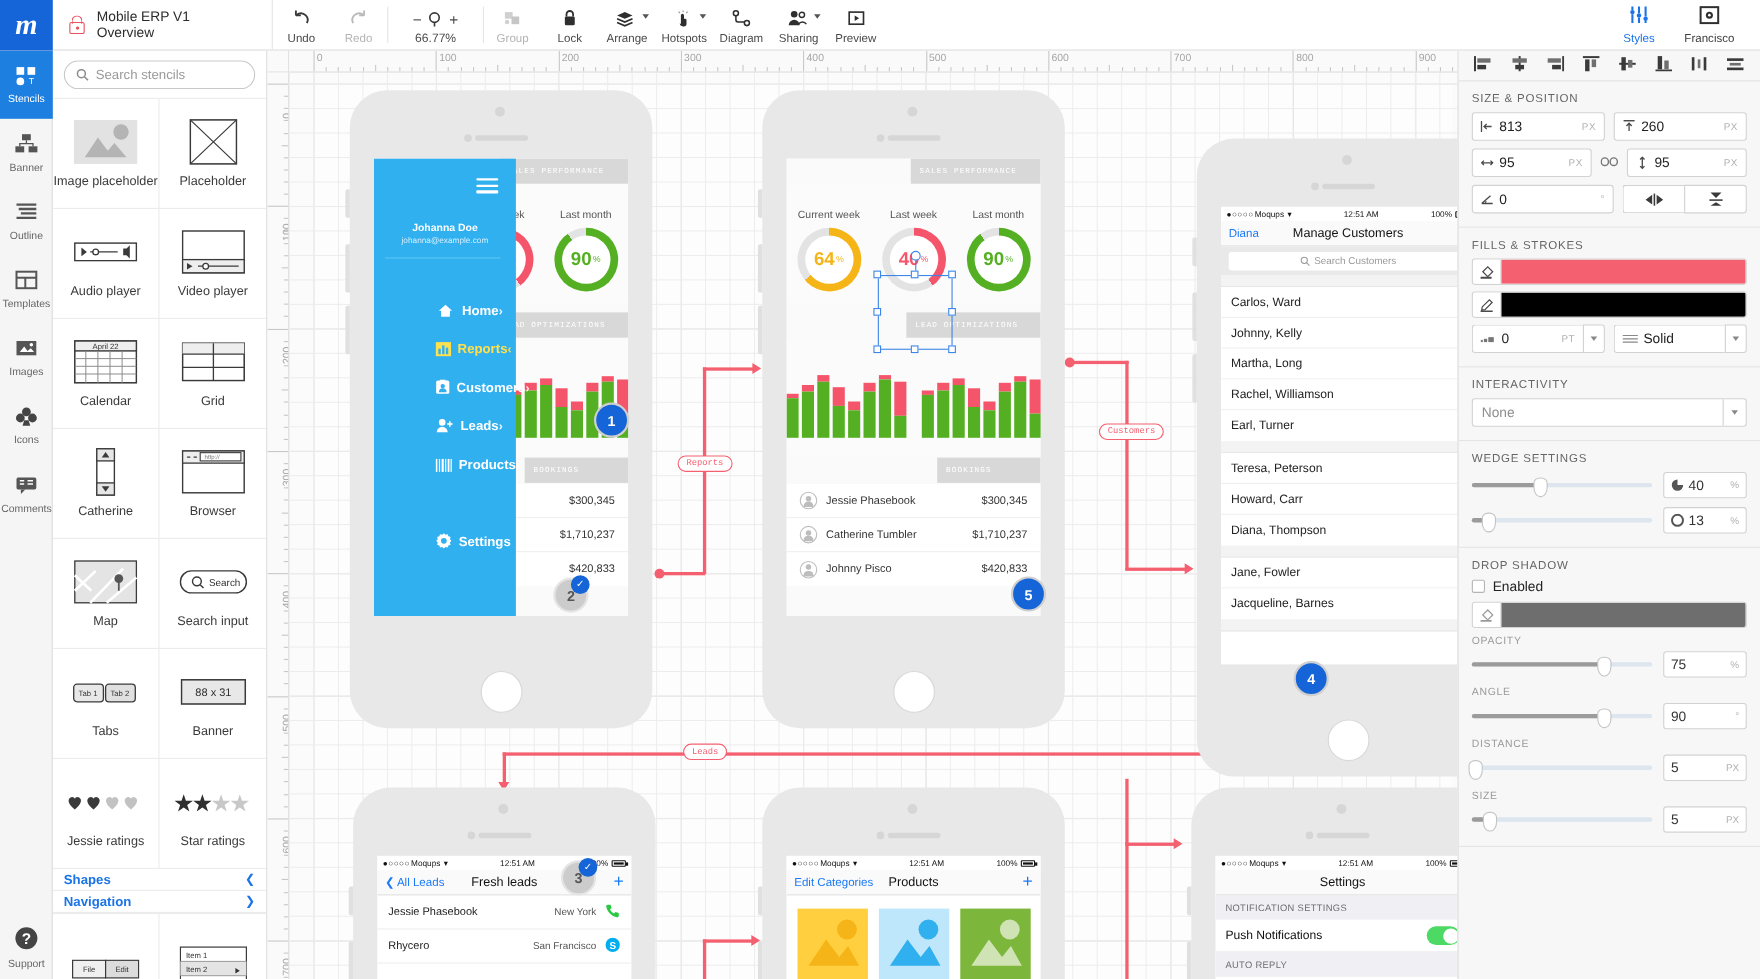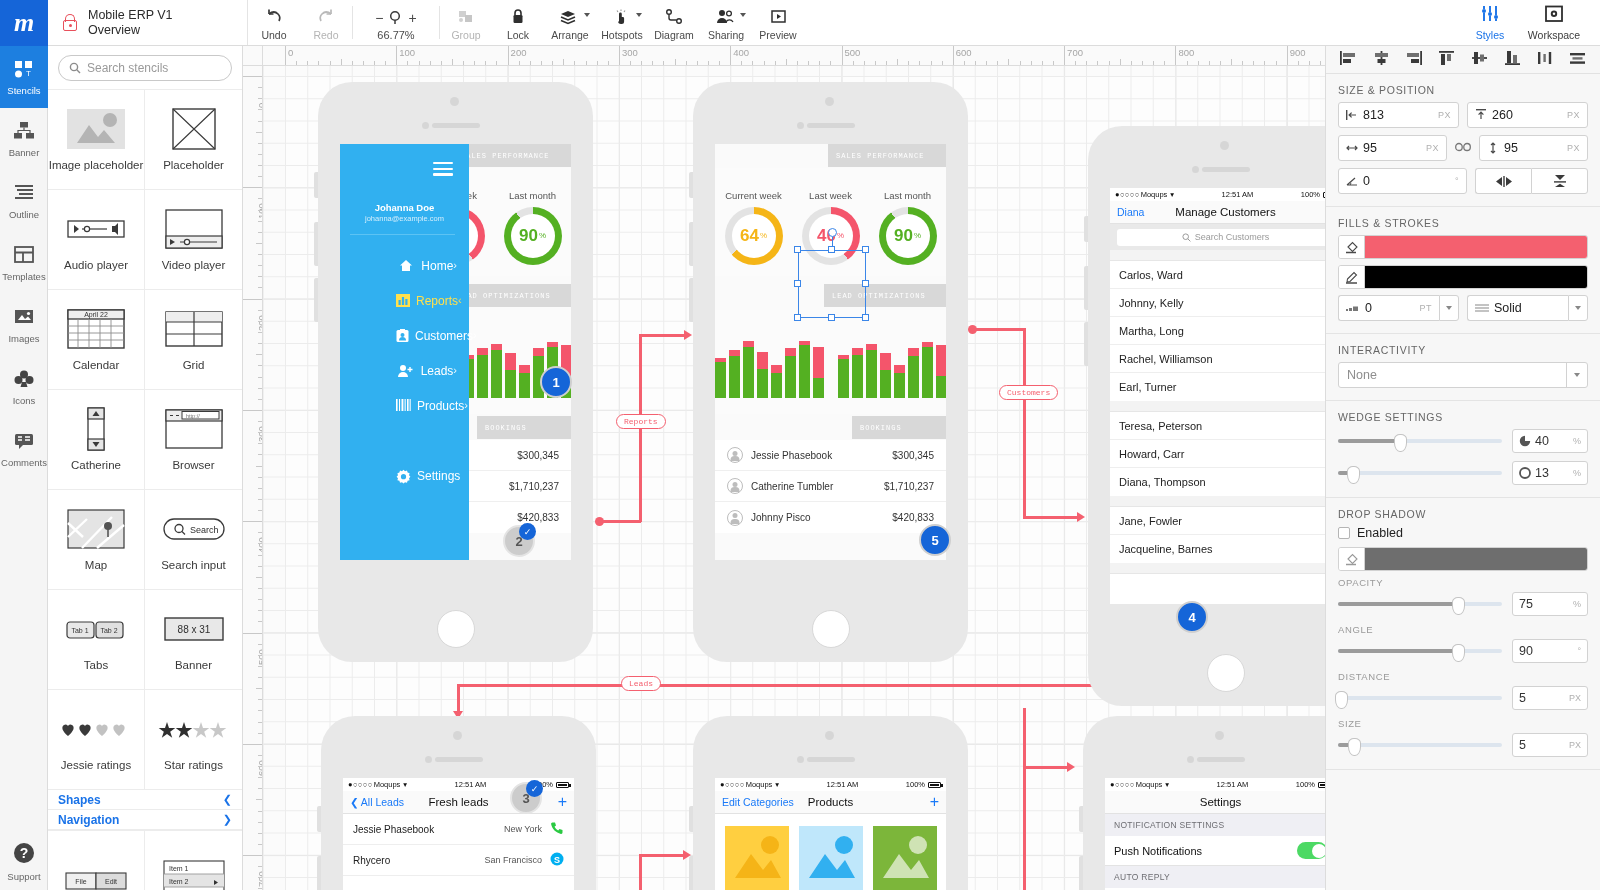--- a/index.html
+++ b/index.html
@@ -125,21 +125,21 @@
   .avatar:before{content:"";position:absolute;left:50%;top:2.5px;transform:translateX(-50%);width:5px;height:5px;border-radius:50%;background:#bdbdbd;}
   .avatar:after{content:"";position:absolute;left:50%;bottom:1px;transform:translateX(-50%);width:9px;height:5px;border-radius:4px 4px 0 0;background:#bdbdbd;}
 
   
   .drawer{position:absolute;left:0;top:0;bottom:0;width:129px;background:#31b0f0;}
   .drawer .burger{position:absolute;right:16px;top:18px;width:20px;height:13px;}
   .drawer .burger span{display:block;height:2.4px;background:#fff;margin-bottom:3.2px;border-radius:1px;}
   .drawer .uname{position:absolute;left:0;right:0;top:58px;text-align:center;color:#fff;font-size:9.5px;font-weight:bold;}
   .drawer .umail{position:absolute;left:0;right:0;top:70px;text-align:center;color:#d4eefc;font-size:7.5px;}
   .drawer .divline{position:absolute;left:10px;right:14px;top:90px;height:1px;background:#5cc3f4;}
-  .dr-item{position:absolute;left:0;right:0;height:30px;display:flex;align-items:flex-start;padding:0 12px 0 12px;color:#fff;font-size:12px;font-weight:normal;margin-left:44px;}
+  .dr-item{position:absolute;left:0;right:0;height:30px;display:flex;align-items:flex-end;padding:0 12px 0 12px;color:#fff;font-size:12px;font-weight:bold;margin-left:44px;}
   .dr-item .ic{width:20px;display:flex;align-items:center;justify-content:center;margin-right:6px;}
   .dr-item .ch{margin-left:auto;font-size:11px;opacity:.9;}
   .dr-item.active{color:#ffe04d;}
 
   
   .selbox{position:absolute;border:1px solid #3b86e8;}
   .handle{position:absolute;width:7px;height:7px;background:#fff;border:1px solid #3b86e8;}
   .rot{position:absolute;width:9px;height:9px;border:1.4px solid #3b86e8;border-radius:50%;background:#fff;}
 
   
@@ -318,21 +318,21 @@
         <span class="lbl">Styles</span>
       </div>
       <div class="trbtn">
         <span>
           <svg width="22" height="20" viewBox="0 0 22 20">
               <rect x="3" y="2.5" width="16" height="14.5" stroke="#2f2f2f" stroke-width="1.8" fill="none"></rect>
               <circle cx="11" cy="9.8" r="3.2" fill="#2f2f2f"></circle>
               <circle cx="11" cy="9.8" r="1.2" fill="#fff"></circle>
             </svg>
         </span>
-        <span class="lbl2">Workspace</span>
+        <span class="lbl2">Francisco</span>
       </div>
     </div>
   </div>
 
   <div class="rail">
     <div class="rail-item sel">
       <span>
         <svg width="22" height="20" viewBox="0 0 22 20">
             <rect x="2" y="2" width="7" height="7" fill="#fff"></rect>
             <rect x="12" y="2" width="7" height="7" fill="#fff"></rect>

